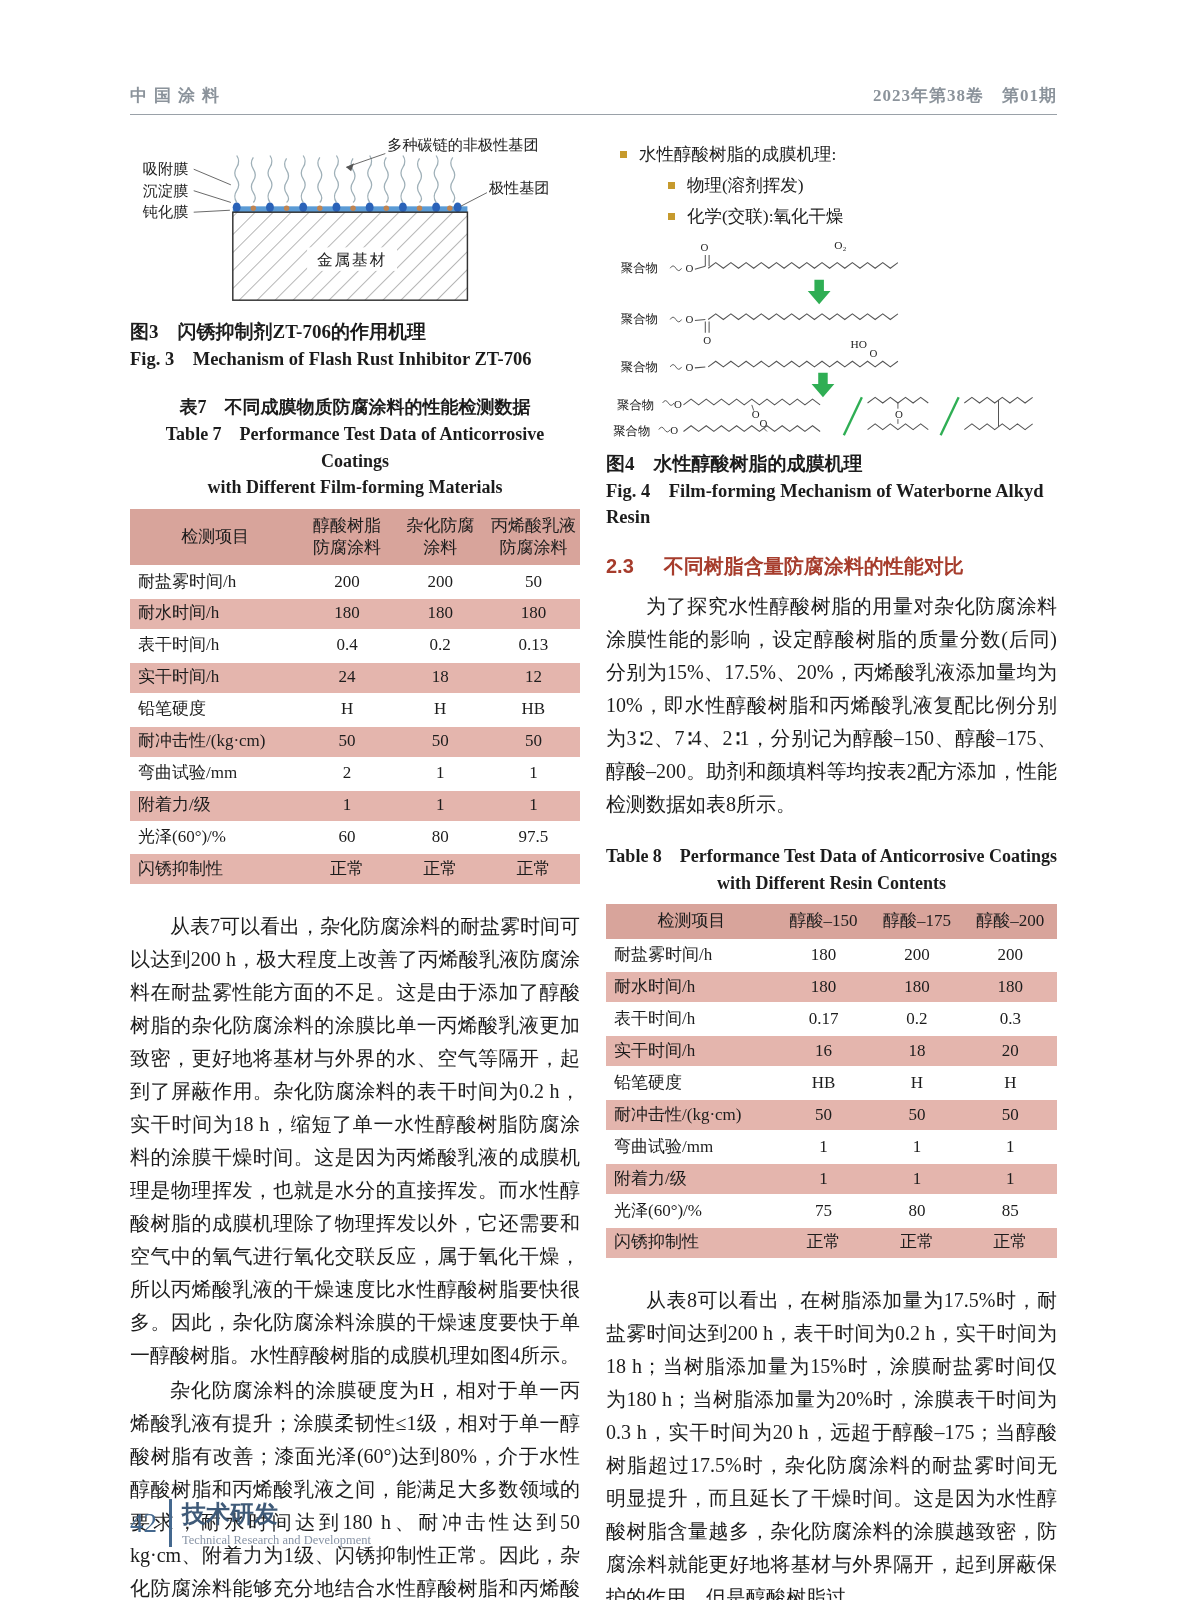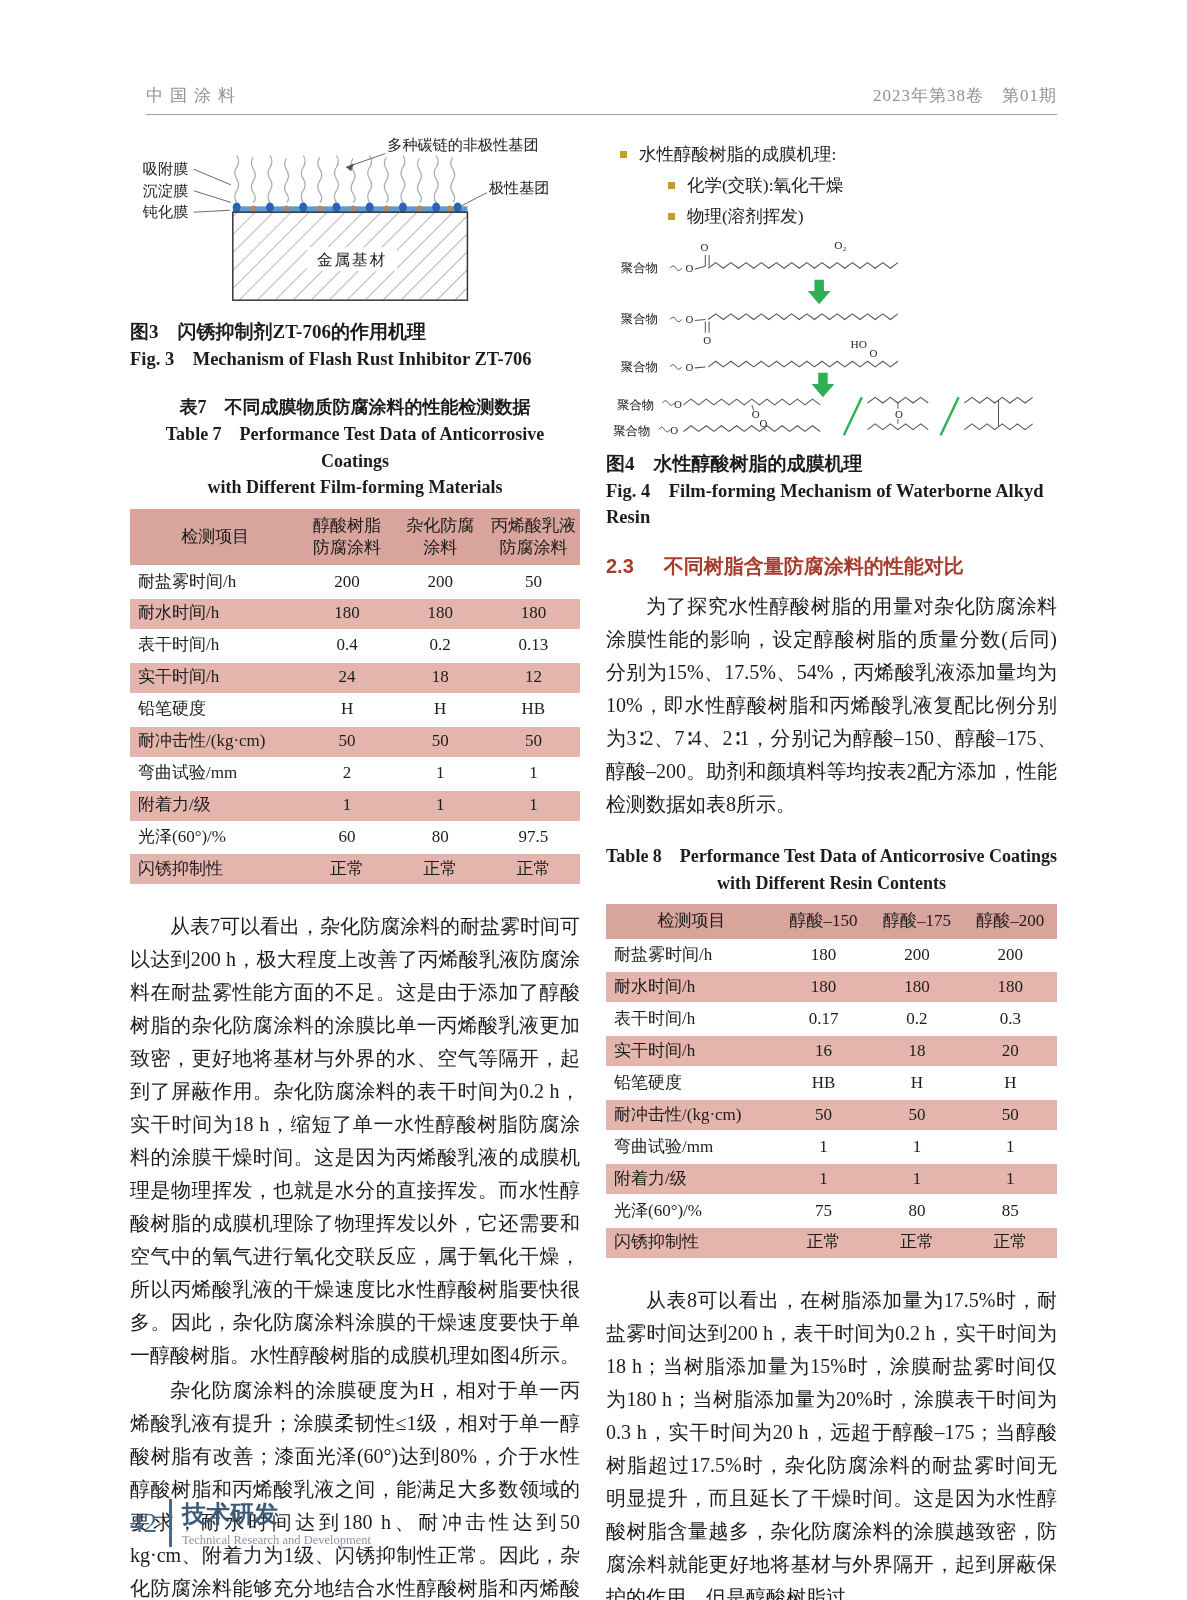--- a/index.html
+++ b/index.html
@@ -3,24 +3,24 @@
 <meta charset="utf-8">
 <style>
   html,body { margin:0; padding:0; background:#e8e8e8; }
   .page {
     position:relative; width:1187px; height:1600px; margin:0 auto;
     background:#ffffff; overflow:hidden;
     font-family:"Liberation Serif","DejaVu Serif",serif; color:#1c1c1c;
   }
   
   .hdr {
-    position:absolute; left:146px; right:130px; top:84px;
+    position:absolute; left:130px; right:130px; top:84px;
     display:flex; justify-content:space-between; align-items:center;
     padding-bottom:7px; border-bottom:1.5px solid #9aa1a8;
-    color:#8b939b; font-size:17px;
+    color:#8b939b; font-size:17px;font-weight:bold;
   }
   .hdr .jname { letter-spacing:7px; }
   .hdr .issue { letter-spacing:1px; }
   
   .content { position:absolute; left:130px; top:126px; width:927px; display:flex; gap:26px; }
   .col { width:450px; flex:none; }
   .col.right { width:451px; }
 
   .fig-caption { text-align:left; font-weight:bold; font-size:19px; line-height:1.45; margin-top:10px; }
   .fig-caption .en { font-size:18.5px; }
@@ -237,25 +237,25 @@
 
     <div class="col right">
 
       <div class="bullets">
         <div class="b-row">
           <span class="b-sq"></span>
           <span>水性醇酸树脂的成膜机理:</span>
         </div>
         <div class="b-row sub">
           <span class="b-sq"></span>
-          <span>化学(交联):氧化干燥</span>
+          <span>物理(溶剂挥发)</span>
         </div>
         <div class="b-row sub">
           <span class="b-sq"></span>
-          <span>物理(溶剂挥发)</span>
+          <span>化学(交联):氧化干燥</span>
         </div>
       </div>
 
       <svg class="fig-svg" width="451" height="204" viewBox="0 0 460 215">
         <defs>
           <polyline id="zch" fill="none" stroke="#555" stroke-width="1.1" points="100,34 108,28 116,34 124,28 132,34 140,28 148,34 156,28 164,34 172,28 180,34 188,28 196,34 204,28 212,34 220,28 228,34 236,28 244,34 252,28 260,34 268,28 276,34 284,28 292,34 300,28"></polyline>
           <polyline id="zchS" fill="none" stroke="#555" stroke-width="1.1" points="74,178 82,172 90,178 98,172 106,178 114,172 122,178 130,172 138,178 146,172 154,178 162,172 170,178 178,172 186,178 194,172 202,178 210,172 218,178"></polyline>
         </defs>
 
         <text x="8" y="38" font-size="13">聚合物</text>
@@ -314,21 +314,21 @@
       <div class="fig-caption">
         <div>图4　水性醇酸树脂的成膜机理</div>
         <div class="en">Fig. 4　Film-forming Mechanism of Waterborne Alkyd</div>
         <div class="en">Resin</div>
       </div>
 
       <div class="sec-h">
         <span class="num">2.3</span><span>不同树脂含量防腐涂料的性能对比</span>
       </div>
 
-      <p class="para">为了探究水性醇酸树脂的用量对杂化防腐涂料涂膜性能的影响，设定醇酸树脂的质量分数(后同)分别为15%、17.5%、54%，丙烯酸乳液添加量均为10%，即水性醇酸树脂和丙烯酸乳液复配比例分别为3∶2、7∶4、2∶1，分别记为醇酸–150、醇酸–175、醇酸–200。助剂和颜填料等均按表2配方添加，性能检测数据如表8所示。</p>
+      <p class="para">为了探究水性醇酸树脂的用量对杂化防腐涂料涂膜性能的影响，设定醇酸树脂的质量分数(后同)分别为15%、17.5%、20%，丙烯酸乳液添加量均为10%，即水性醇酸树脂和丙烯酸乳液复配比例分别为3∶2、7∶4、2∶1，分别记为醇酸–150、醇酸–175、醇酸–200。助剂和颜填料等均按表2配方添加，性能检测数据如表8所示。</p>
 
       <div class="tbl-title">
         <div>Table 8　Performance Test Data of Anticorrosive Coatings</div>
         <div>with Different Resin Contents</div>
       </div>
 
       <table class="data-table" data-table="table8">
           <thead>
             <tr>
               <th>检测项目</th>

